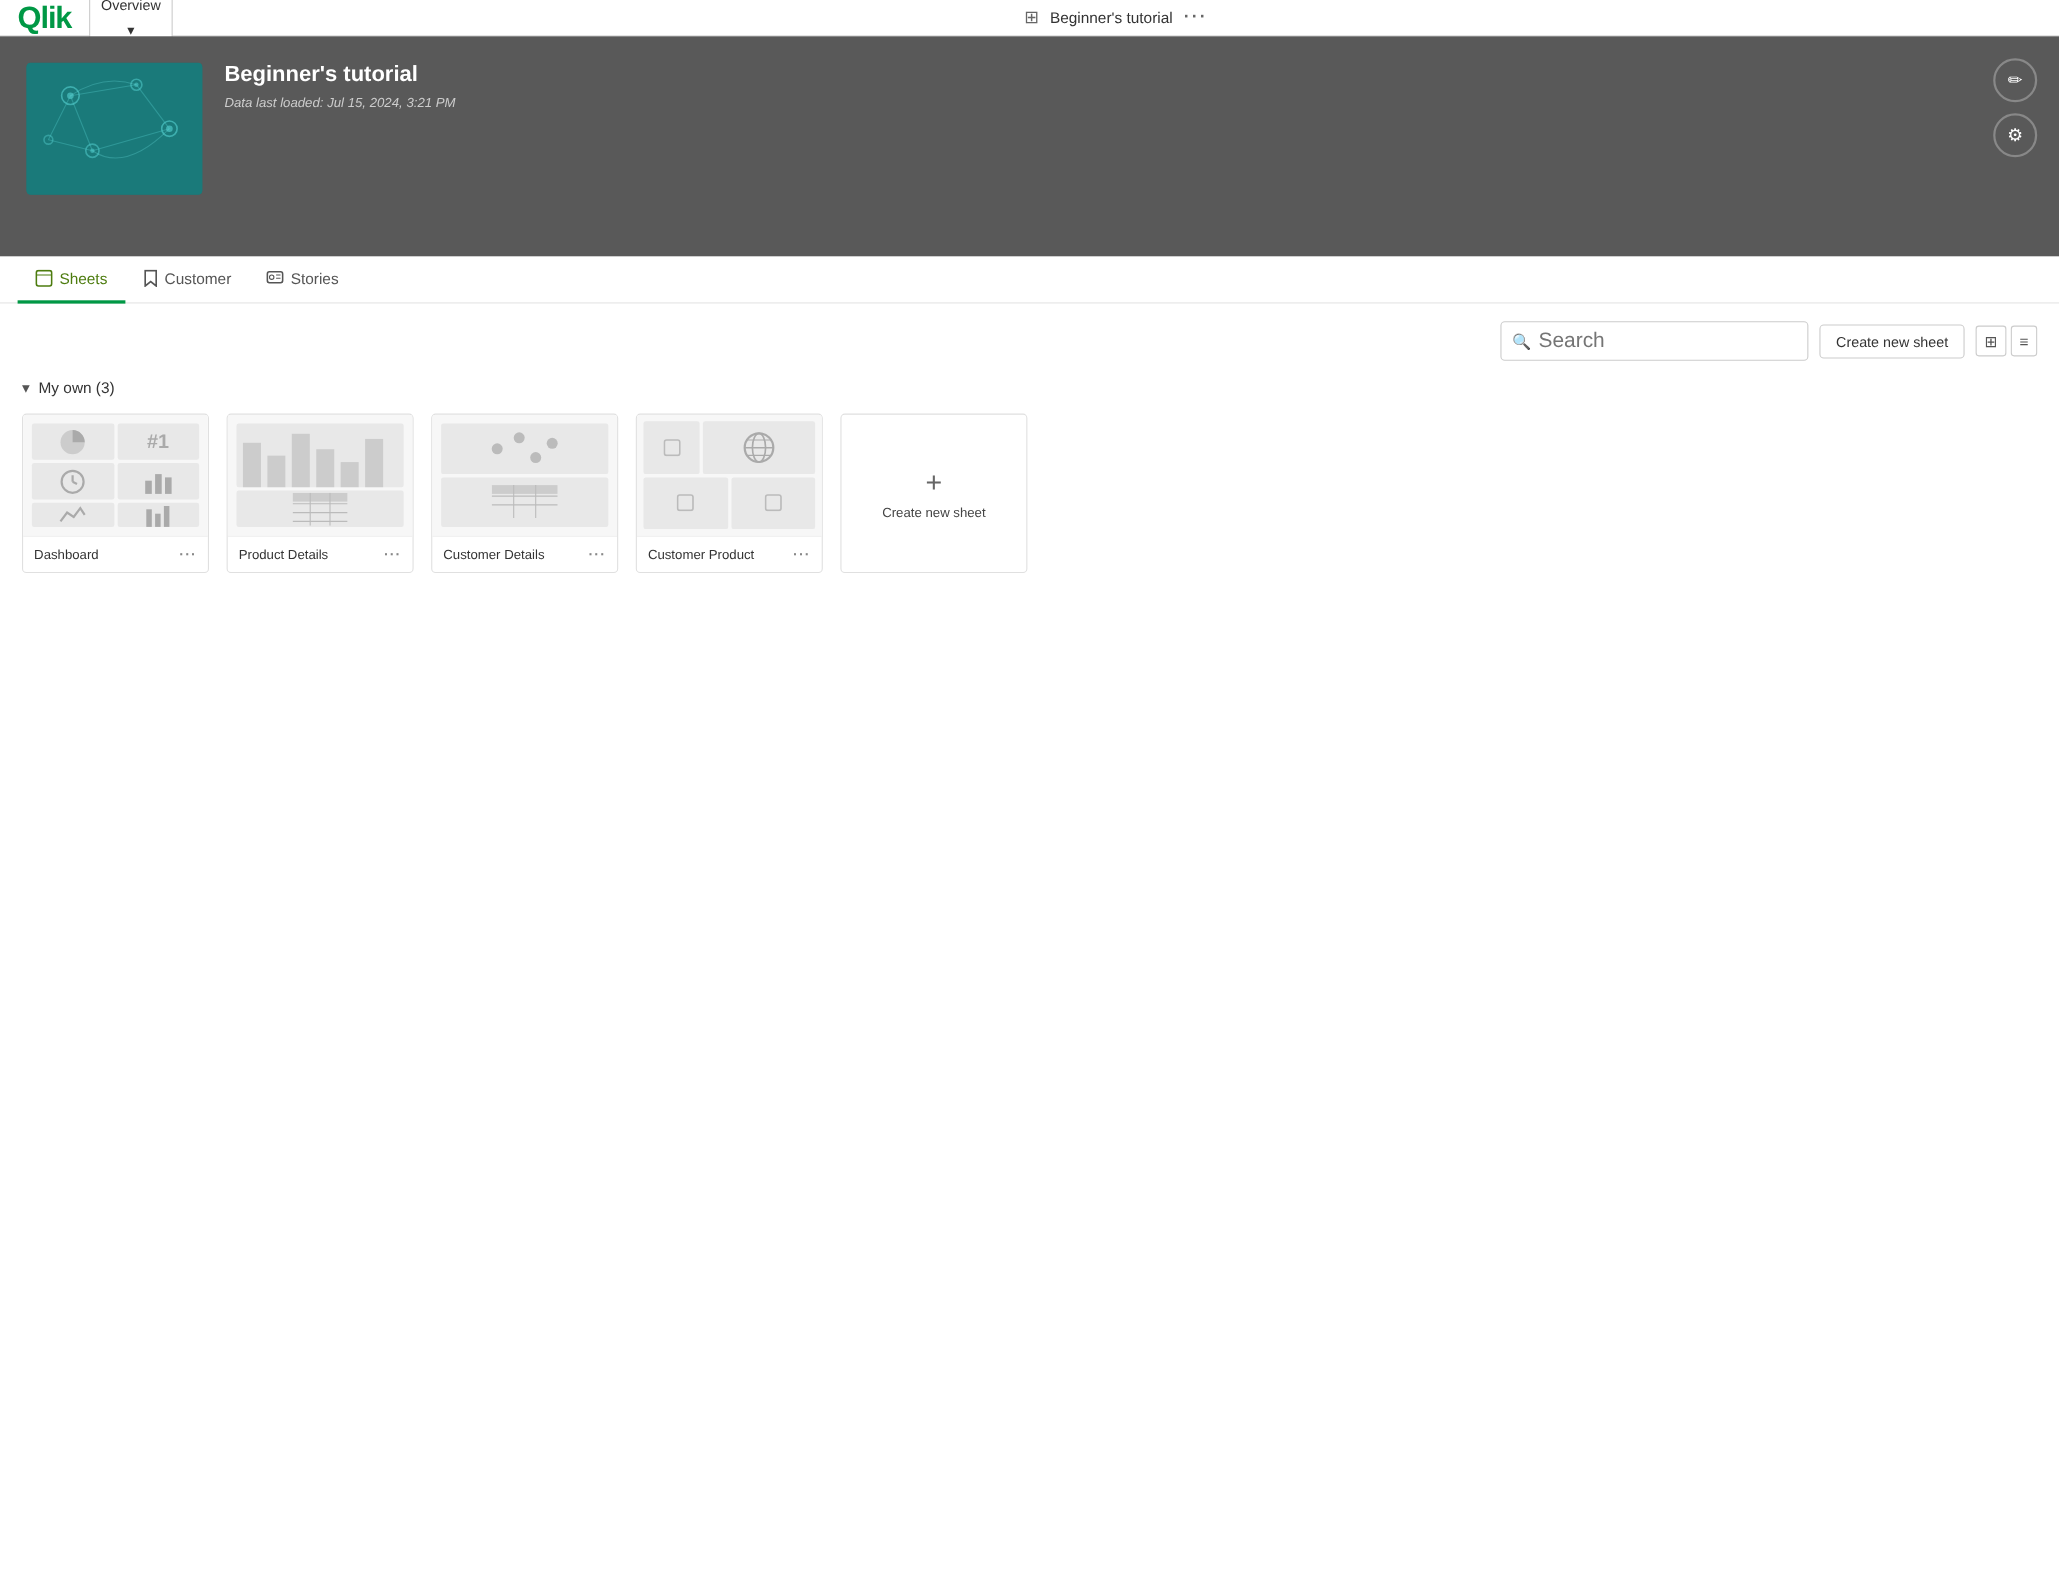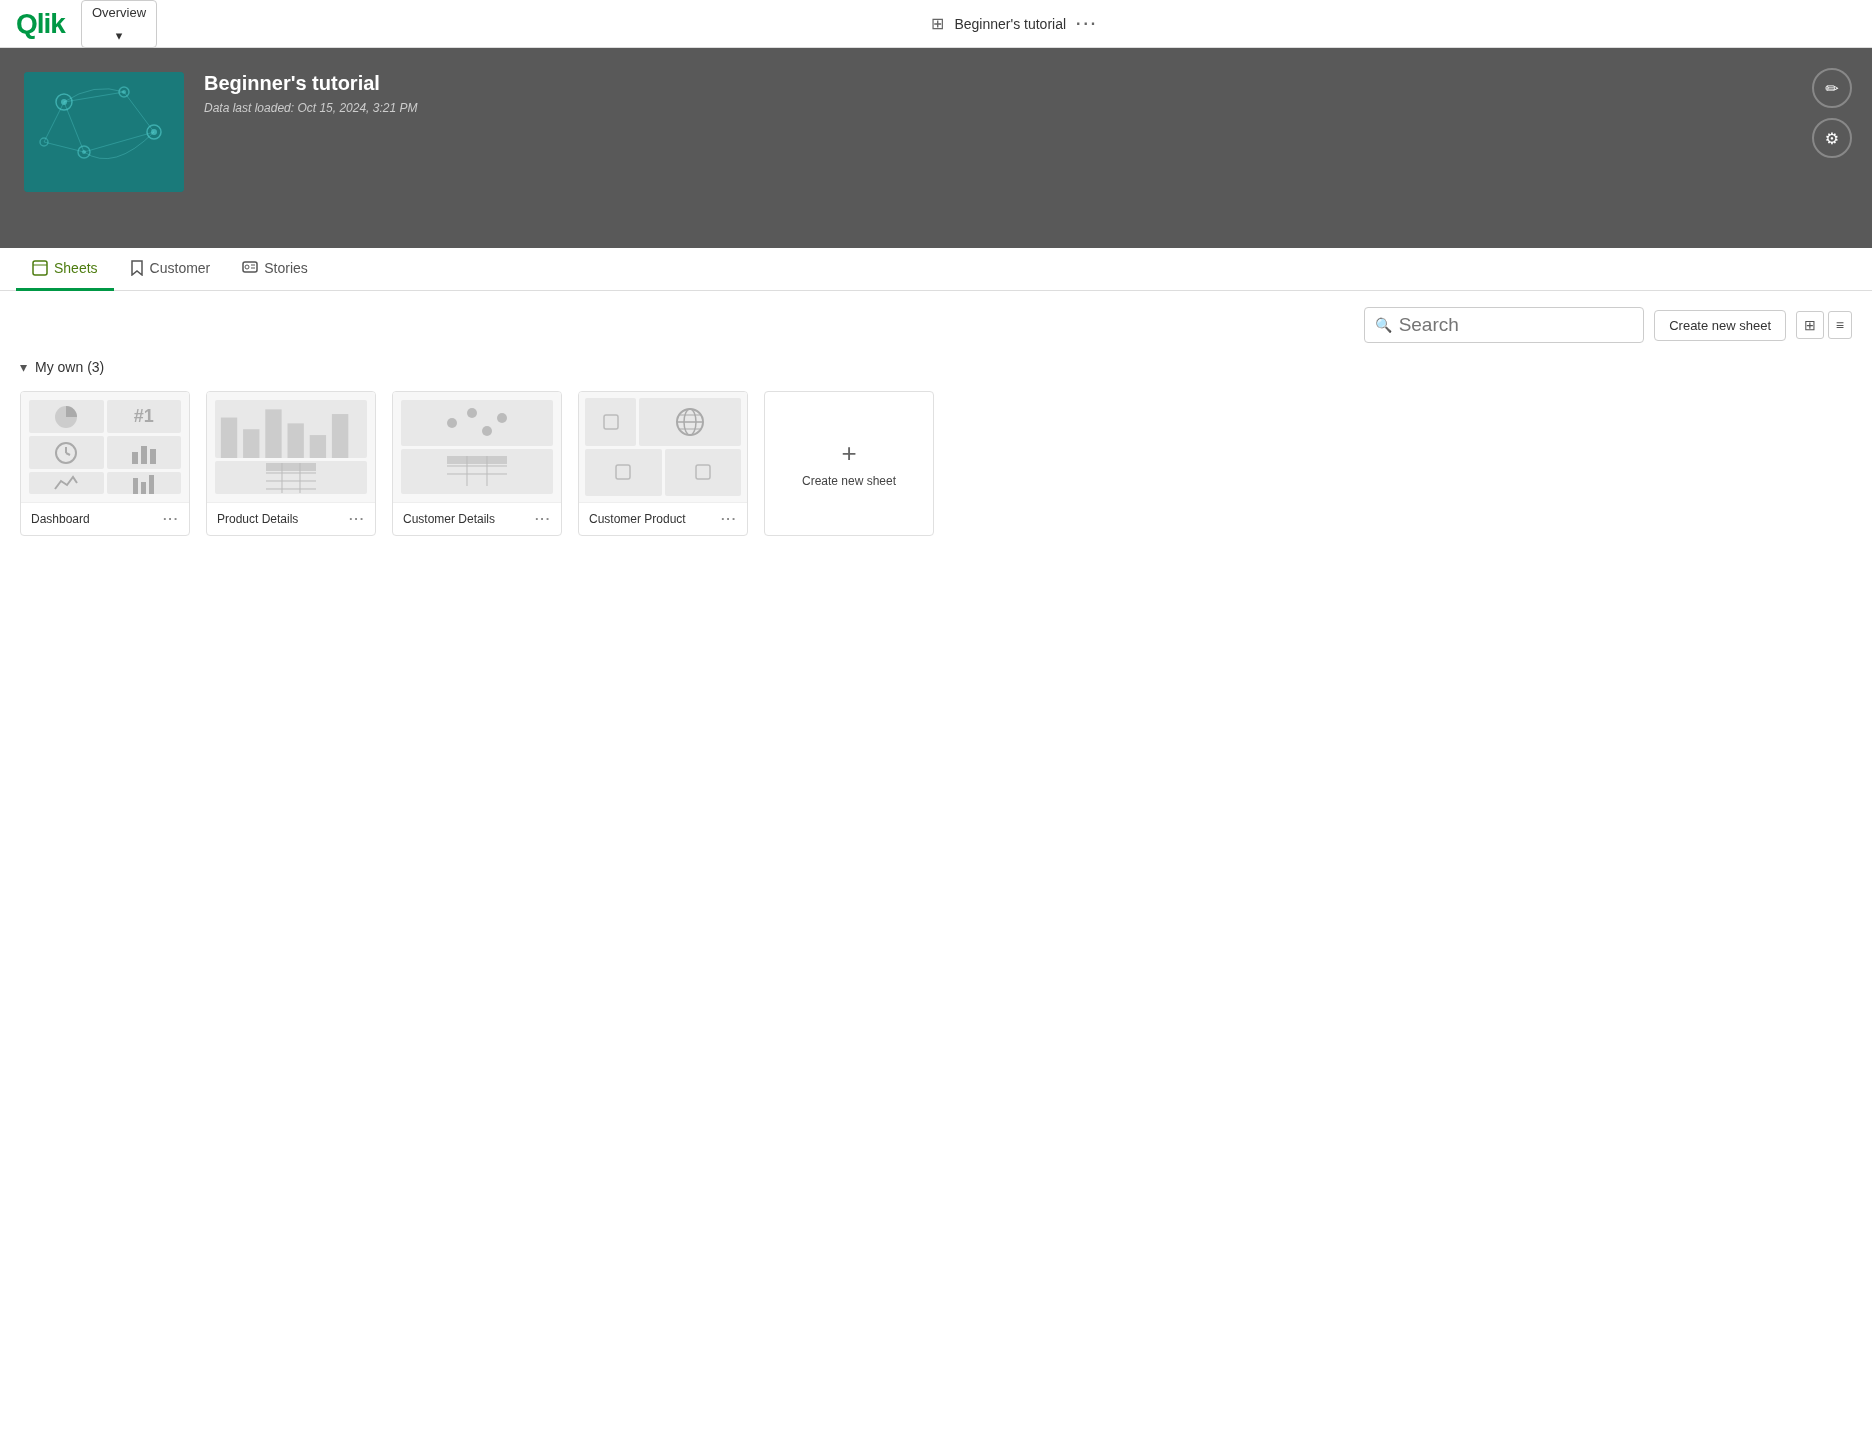--- a/index.html
+++ b/index.html
@@ -1,20 +1,20 @@
 <!DOCTYPE html>
 <html><head>
   <meta charset="utf-8">
   <style>
     * { box-sizing: border-box; margin: 0; padding: 0; }
     body { font-family: 'Segoe UI', Arial, sans-serif; background: #fff; color: #333; font-size: 14px; }
 
     
     .navbar {
-      height: 48px;
+      height: 33px;
       background: #fff;
       border-bottom: 1px solid #ddd;
       display: flex;
       align-items: center;
       padding: 0 16px;
       gap: 16px;
     }
     .navbar-logo {
       display: flex;
       align-items: center;
@@ -356,21 +356,21 @@
       <line x1="60" y1="80" x2="130" y2="60" stroke="#4dc4c4" stroke-width="1" opacity="0.4"></line>
       <line x1="20" y1="70" x2="60" y2="80" stroke="#4dc4c4" stroke-width="1" opacity="0.4"></line>
       <line x1="40" y1="30" x2="20" y2="70" stroke="#4dc4c4" stroke-width="1" opacity="0.4"></line>
 
       <path d="M 40 30 Q 70 10 100 20" fill="none" stroke="#66d9d9" stroke-width="1" opacity="0.3"></path>
       <path d="M 60 80 Q 90 100 130 60" fill="none" stroke="#66d9d9" stroke-width="1" opacity="0.3"></path>
     </svg>
   </div>
   <div class="header-info">
     <h1>Beginner's tutorial</h1>
-    <p class="subtitle">Data last loaded: Oct 15, 2024, 3:21 PM</p>
+    <p class="subtitle">Data last loaded: Jul 15, 2024, 3:21 PM</p>
   </div>
   <div class="header-actions">
     <button class="header-action-btn" title="Edit">
       <span>✏</span>
     </button>
     <button class="header-action-btn" title="Settings">
       <span>⚙</span>
     </button>
   </div>
 </div>

